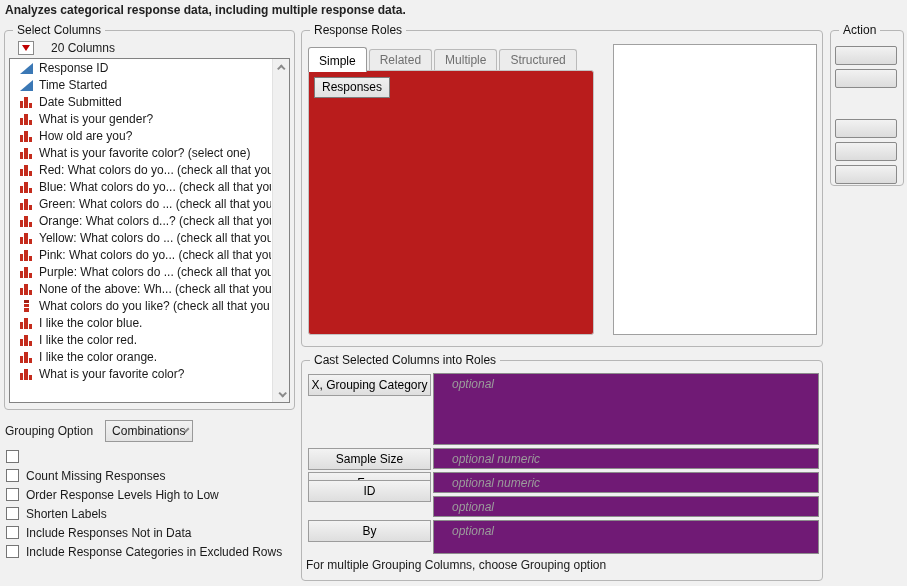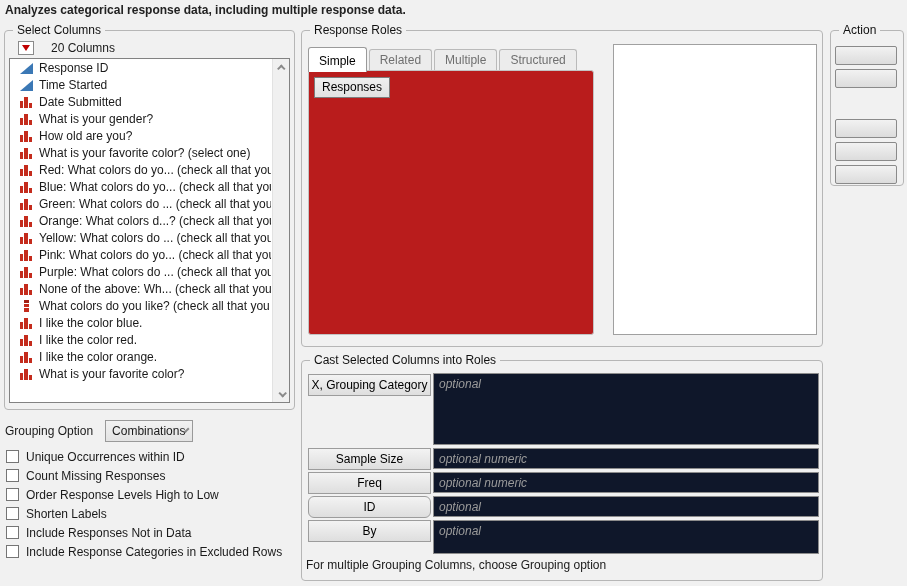--- a/index.html
+++ b/index.html
@@ -126,22 +126,22 @@
 
   
   .cast-btn {
     position:absolute; left:308px; width:123px; height:22px;
     background:linear-gradient(#f3f3f3,#dedede); border:1px solid #9c9c9c;
     font-size:12px; display:flex; align-items:center; justify-content:center;
     cursor:pointer; white-space:nowrap;
   }
   .cast-field {
     position:absolute; left:433px; width:386px;
-    background:#0f172a; border:1px solid #8c8c8c;
-    padding:3px 5px; color:#9b9b9b; font-style:italic; overflow:hidden;
+    background:#701a75; border:1px solid #8c8c8c;
+    padding:3px 18px; color:#9b9b9b; font-style:italic; overflow:hidden;
   }
   .cast-note { left:306px; top:558px; color:#1a1a1a; }
 
   
   .action-col { left:835px; top:46px; display:flex; flex-direction:column; width:62px; }
   .act-btn {
     height:19px; margin-bottom:4px; font-family:"Liberation Sans",sans-serif;
     font-size:12px; background:linear-gradient(#f2f2f2,#dcdcdc);
     border:1px solid #8a8a8a; border-radius:2px; cursor:pointer; color:#000;
   }
@@ -258,21 +258,20 @@
   <span class="combo">
     <span>Combinations</span>
     <span class="chev chev-down"></span>
   </span>
 </div>
 
 <div class="abs checkbox-col">
 
 <div class="cb-row">
       <span class="cb-box"></span>
-      <span>Unique Occurrences within ID</span>
     </div>
     <div class="cb-row">
       <span class="cb-box"></span>
       <span>Count Missing Responses</span>
     </div>
     <div class="cb-row">
       <span class="cb-box"></span>
       <span>Order Response Levels High to Low</span>
     </div>
     <div class="cb-row">
@@ -321,21 +320,21 @@
 
 <button class="cast-btn" style="top:374px;">X, Grouping Category</button>
 <div class="cast-field" style="top:373px; height:72px;">optional</div>
 
 <button class="cast-btn" style="top:448px;">Sample Size</button>
 <div class="cast-field" style="top:448px; height:21px;">optional numeric</div>
 
 <button class="cast-btn" style="top:472px;">Freq</button>
 <div class="cast-field" style="top:472px; height:21px;">optional numeric</div>
 
-<button class="cast-btn" style="top:496px;border-radius:6px;">ID</button>
+<button class="cast-btn" style="top:480px;">ID</button>
 <div class="cast-field" style="top:496px; height:21px;">optional</div>
 
 <button class="cast-btn" style="top:520px;">By</button>
 <div class="cast-field" style="top:520px; height:34px;">optional</div>
 
 <div class="abs cast-note">For multiple Grouping Columns, choose Grouping option</div>
 
 <div class="group" style="left:830px; top:30px; width:74px; height:156px;">
   <span class="legend">Action</span>
 </div>

